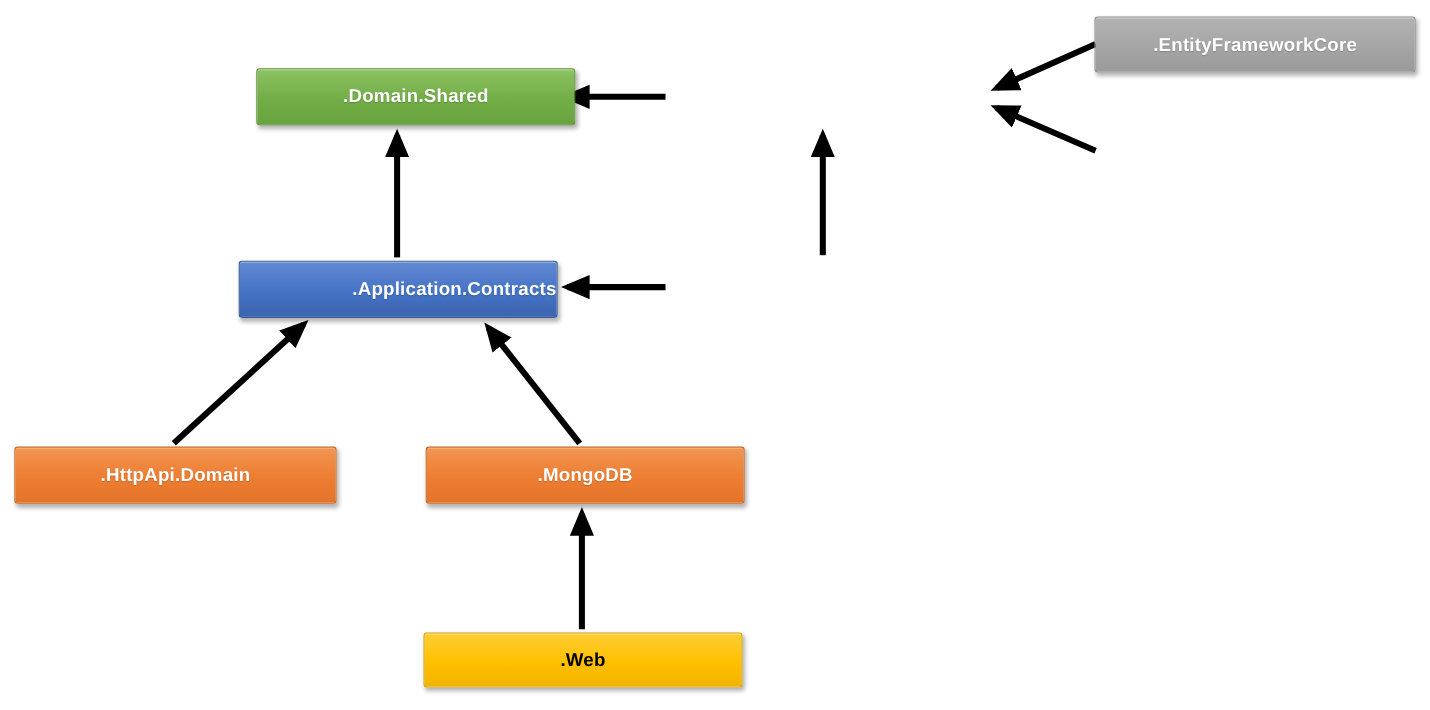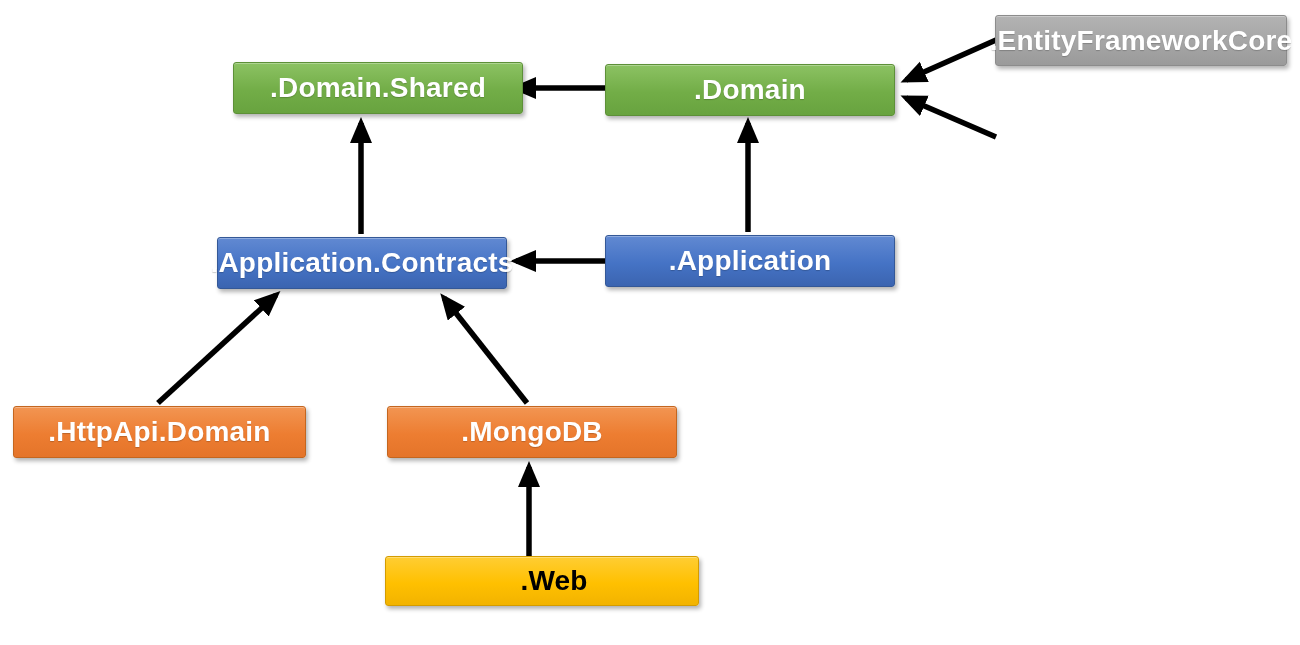--- a/index.html
+++ b/index.html
@@ -16,34 +16,35 @@
     left: 0; top: 0;
     width: 1300px; height: 645px;
     pointer-events: none;
   }
   .node {
     position: absolute;
     display: flex;
     align-items: center;
     justify-content: center;
     font-weight: 700;
-    font-size: 28px;
+    font-size: 17px;
     color: #ffffff;
     border-radius: 3px;
     box-shadow: 2px 3px 4px rgba(0,0,0,0.30), inset 0 1px 0 rgba(255,255,255,0.30);
     text-shadow: 0 1px 1px rgba(0,0,0,0.20);
     letter-spacing: 0.2px;
   }
   .node.green {
     background: linear-gradient(180deg, #8cc263 0%, #72ad47 55%, #68a33f 100%);
     border: 1px solid #5d9038;
   }
   .node.blue {
     background: linear-gradient(180deg, #6189d2 0%, #4573c5 55%, #3b64b0 100%);
     border: 1px solid #345897;
+    justify-content: flex-end;
   }
   .node.orange {
     background: linear-gradient(180deg, #f29552 0%, #ed7d31 55%, #e4742a 100%);
     border: 1px solid #c4661f;
   }
   .node.gray {
     background: linear-gradient(180deg, #b3b3b3 0%, #a5a5a5 55%, #9a9a9a 100%);
     border: 1px solid #8c8c8c;
   }
   .node.yellow {
@@ -54,21 +55,21 @@
   }
   
   .pos-domain-shared        { left: 233px; top: 62px;  width: 288px; height: 50px; }
   .pos-domain               { left: 605px; top: 64px;  width: 288px; height: 50px; }
   .pos-efcore               { left: 995px; top: 15px;  width: 290px; height: 49px; }
   .pos-mongodb              { left: 995px; top: 110px; width: 290px; height: 49px; }
   .pos-application-contracts{ left: 217px; top: 237px; width: 288px; height: 50px; }
   .pos-application          { left: 605px; top: 235px; width: 288px; height: 50px; }
   .pos-httpapi-client       { left: 13px;  top: 406px; width: 291px; height: 50px; }
   .pos-httpapi              { left: 387px; top: 406px; width: 288px; height: 50px; }
-  .pos-web                  { left: 385px; top: 556px; width: 288px; height: 48px; padding-left: 24px; }
+  .pos-web                  { left: 385px; top: 575px; width: 288px; height: 48px; }
   .edge-line { stroke: #000000; stroke-width: 5.5; }
 </style>
 </head>
 <body>
 
 <div class="canvas">
 
   <svg class="edges" viewBox="0 0 1300 645" xmlns="http://www.w3.org/2000/svg">
     <defs>
       <marker id="ah" markerUnits="userSpaceOnUse" markerWidth="30" markerHeight="26" refX="20" refY="11" orient="auto">
@@ -83,36 +84,30 @@
     <line class="edge-line" x1="605" y1="261" x2="516" y2="261" marker-end="url(#ah)"></line>
     <line class="edge-line" x1="158" y1="403" x2="276" y2="295" marker-end="url(#ah)"></line>
     <line class="edge-line" x1="527" y1="403" x2="444" y2="298" marker-end="url(#ah)"></line>
     <line class="edge-line" x1="529" y1="572" x2="529" y2="467" marker-end="url(#ah)"></line>
   </svg>
 
   <div class="node green pos-domain-shared">
     <span>.Domain.Shared</span>
   </div>
 
-  <div class="node green pos-domain">
-    <span>.Domain</span>
-  </div>
 
   <div class="node gray pos-efcore">
     <span>.EntityFrameworkCore</span>
   </div>
 
 
   <div class="node blue pos-application-contracts">
     <span>.Application.Contracts</span>
   </div>
 
-  <div class="node blue pos-application">
-    <span>.Application</span>
-  </div>
 
   <div class="node orange pos-httpapi-client">
     <span>.HttpApi.Domain</span>
   </div>
 
   <div class="node orange pos-httpapi">
     <span>.MongoDB</span>
   </div>
 
   <div class="node yellow pos-web">

